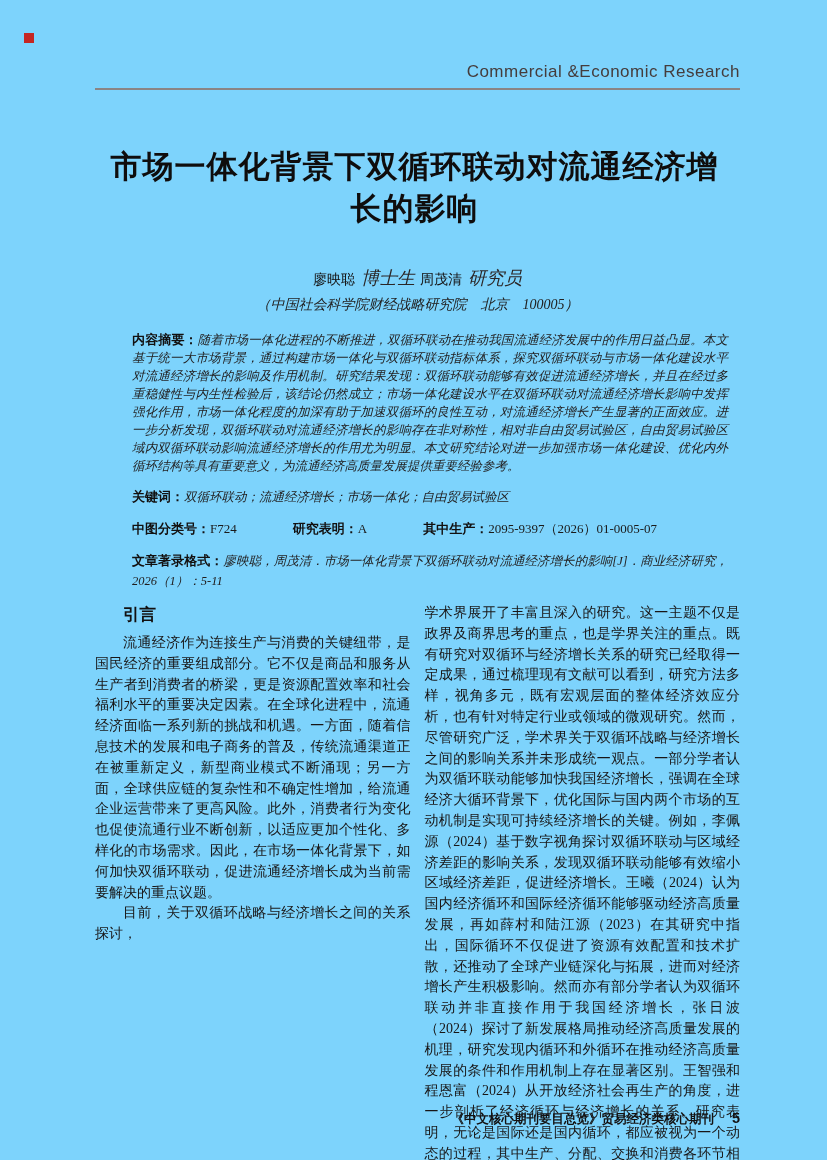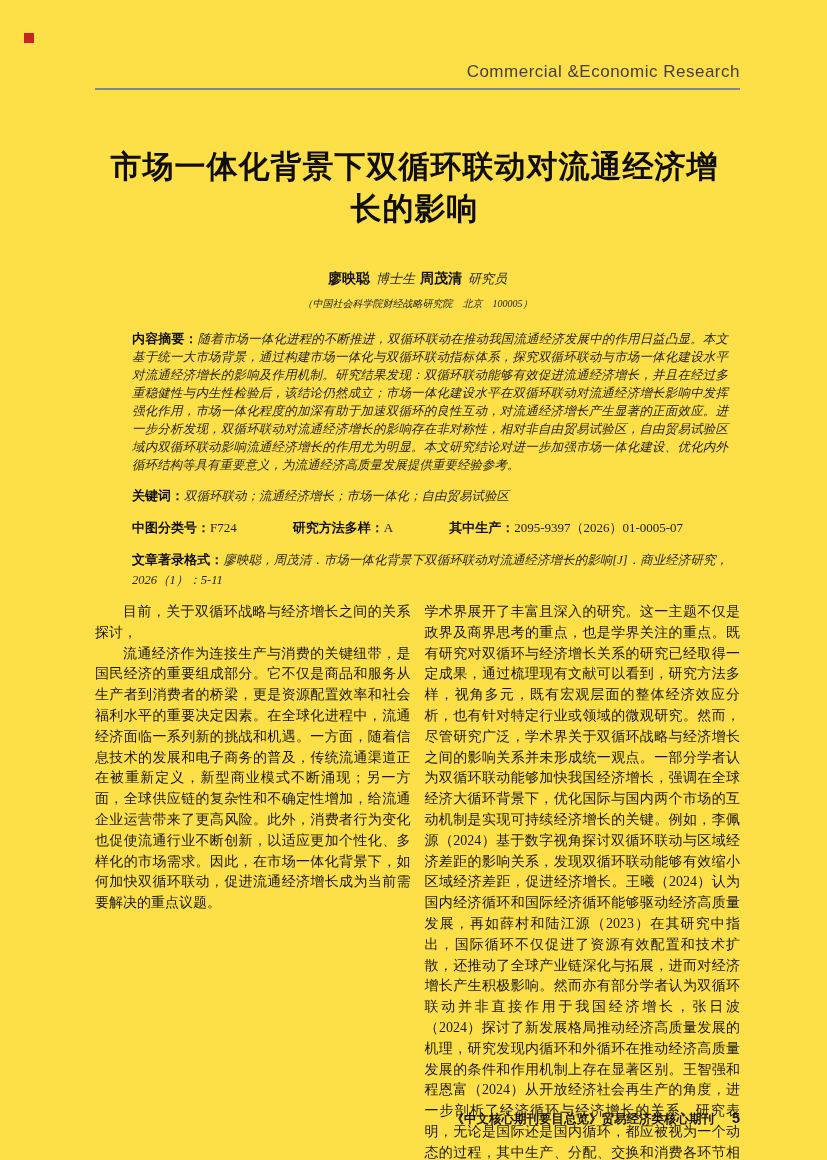--- a/index.html
+++ b/index.html
@@ -1,19 +1,19 @@
 <!DOCTYPE html>
 <html lang="zh"><head>
 <meta charset="utf-8">
 <style>
   html,body{margin:0;padding:0;background:#ffffff;}
   .page{
     position:relative;
     width:827px;height:1160px;
-    background:#fde047;
+    background:#7dd3fc;
     overflow:hidden;
     color:#1a1a1a;
     font-family:"Liberation Serif","DejaVu Serif",serif;
   }
   .red-marker{
     position:absolute;left:24px;top:33px;
     width:10px;height:10px;
     background:#c52622;
   }
   .content{margin:0 87px 0 95px;}
@@ -38,33 +38,33 @@
     color:#0f0d0d;
     letter-spacing:1px;
   }
   .authors{
     margin-top:38px;
     text-align:center;
     font-size:14px;line-height:20px;
   }
   .author-name{
     font-family:"Liberation Sans","DejaVu Sans",sans-serif;
-    font-weight:bold;color:#141212;
+    font-weight:normal;color:#141212;
   }
   .author-role{
     font-style:italic;
-    font-size:13px;color:#2b2626;
+    font-size:18px;color:#2b2626;
     margin-left:6px;
   }
   .author-gap{margin-left:5px;}
   .affiliation{
     margin-top:5px;
     text-align:center;
     font-style:italic;
-    font-size:10px;line-height:20px;
+    font-size:14px;line-height:20px;
     color:#222;
   }
   
   .meta-block{
     margin:16px 0 0 25px;
     width:620px;
     text-align:justify;
   }
   .meta-block p{margin:12px;}
   .label{
@@ -137,29 +137,30 @@
       <span class="author-name">廖映聪</span><span class="author-role">博士生</span><span class="author-name author-gap">周茂清</span><span class="author-role">研究员</span>
     </div>
 
     <div class="affiliation">（中国社会科学院财经战略研究院　北京　100005）</div>
 
     <div class="meta-block">
       <p class="abstract"><span class="label">内容摘要：</span><span class="kai">随着市场一体化进程的不断推进，双循环联动在推动我国流通经济发展中的作用日益凸显。本文基于统一大市场背景，通过构建市场一体化与双循环联动指标体系，探究双循环联动与市场一体化建设水平对流通经济增长的影响及作用机制。研究结果发现：双循环联动能够有效促进流通经济增长，并且在经过多重稳健性与内生性检验后，该结论仍然成立；市场一体化建设水平在双循环联动对流通经济增长影响中发挥强化作用，市场一体化程度的加深有助于加速双循环的良性互动，对流通经济增长产生显著的正面效应。进一步分析发现，双循环联动对流通经济增长的影响存在非对称性，相对非自由贸易试验区，自由贸易试验区域内双循环联动影响流通经济增长的作用尤为明显。本文研究结论对进一步加强市场一体化建设、优化内外循环结构等具有重要意义，为流通经济高质量发展提供重要经验参考。</span></p>
 
       <p class="keywords"><span class="label">关键词：</span><span class="kai">双循环联动；流通经济增长；市场一体化；自由贸易试验区</span></p>
 
-      <p class="clc-line"><span class="label">中图分类号：</span><span class="val sp">F724</span><span class="label">研究方法多样：</span><span class="val sp">A</span><span class="label">其中生产：</span><span class="val">2095-9397（2026）01-0005-07</span></p>
+      <p class="clc-line"><span class="label">中图分类号：</span><span class="val sp">F724</span><span class="label">研究表明：</span><span class="val sp">A</span><span class="label">其中生产：</span><span class="val">2095-9397（2026）01-0005-07</span></p>
 
       <p class="citation"><span class="label">文章著录格式：</span><span class="kai">廖映聪，周茂清．市场一体化背景下双循环联动对流通经济增长的影响[J]．商业经济研究，2026（1）：5-11</span></p>
     </div>
 
     <div class="columns">
       <div class="col">
+        <h2 class="sec">引言</h2>
+        <p>流通经济作为连接生产与消费的关键纽带，是国民经济的重要组成部分。它不仅是商品和服务从生产者到消费者的桥梁，更是资源配置效率和社会福利水平的重要决定因素。在全球化进程中，流通经济面临一系列新的挑战和机遇。一方面，随着信息技术的发展和电子商务的普及，传统流通渠道正在被重新定义，新型商业模式不断涌现；另一方面，全球供应链的复杂性和不确定性增加，给流通企业运营带来了更高风险。此外，消费者行为变化也促使流通行业不断创新，以适应更加个性化、多样化的市场需求。因此，在市场一体化背景下，如何加快双循环联动，促进流通经济增长成为当前需要解决的重点议题。</p>
         <p>目前，关于双循环战略与经济增长之间的关系探讨，</p>
-        <p>流通经济作为连接生产与消费的关键纽带，是国民经济的重要组成部分。它不仅是商品和服务从生产者到消费者的桥梁，更是资源配置效率和社会福利水平的重要决定因素。在全球化进程中，流通经济面临一系列新的挑战和机遇。一方面，随着信息技术的发展和电子商务的普及，传统流通渠道正在被重新定义，新型商业模式不断涌现；另一方面，全球供应链的复杂性和不确定性增加，给流通企业运营带来了更高风险。此外，消费者行为变化也促使流通行业不断创新，以适应更加个性化、多样化的市场需求。因此，在市场一体化背景下，如何加快双循环联动，促进流通经济增长成为当前需要解决的重点议题。</p>
       </div>
       <div class="col">
         <p class="no-indent">学术界展开了丰富且深入的研究。这一主题不仅是政界及商界思考的重点，也是学界关注的重点。既有研究对双循环与经济增长关系的研究已经取得一定成果，通过梳理现有文献可以看到，研究方法多样，视角多元，既有宏观层面的整体经济效应分析，也有针对特定行业或领域的微观研究。然而，尽管研究广泛，学术界关于双循环战略与经济增长之间的影响关系并未形成统一观点。一部分学者认为双循环联动能够加快我国经济增长，强调在全球经济大循环背景下，优化国际与国内两个市场的互动机制是实现可持续经济增长的关键。例如，李佩源（2024）基于数字视角探讨双循环联动与区域经济差距的影响关系，发现双循环联动能够有效缩小区域经济差距，促进经济增长。王曦（2024）认为国内经济循环和国际经济循环能够驱动经济高质量发展，再如薛村和陆江源（2023）在其研究中指出，国际循环不仅促进了资源有效配置和技术扩散，还推动了全球产业链深化与拓展，进而对经济增长产生积极影响。然而亦有部分学者认为双循环联动并非直接作用于我国经济增长，张日波（2024）探讨了新发展格局推动经济高质量发展的机理，研究发现内循环和外循环在推动经济高质量发展的条件和作用机制上存在显著区别。王智强和程恩富（2024）从开放经济社会再生产的角度，进一步剖析了经济循环与经济增长的关系。研究表明，无论是国际还是国内循环，都应被视为一个动态的过程，其中生产、分配、交换和消费各环节相互作用、相辅相成。要实现经济高质量发展，</p>
       </div>
     </div>
 
   </div>
 
   <div class="footer">
     <span class="footer-note">《中文核心期刊要目总览》贸易经济类核心期刊</span><span class="page-num">5</span>

